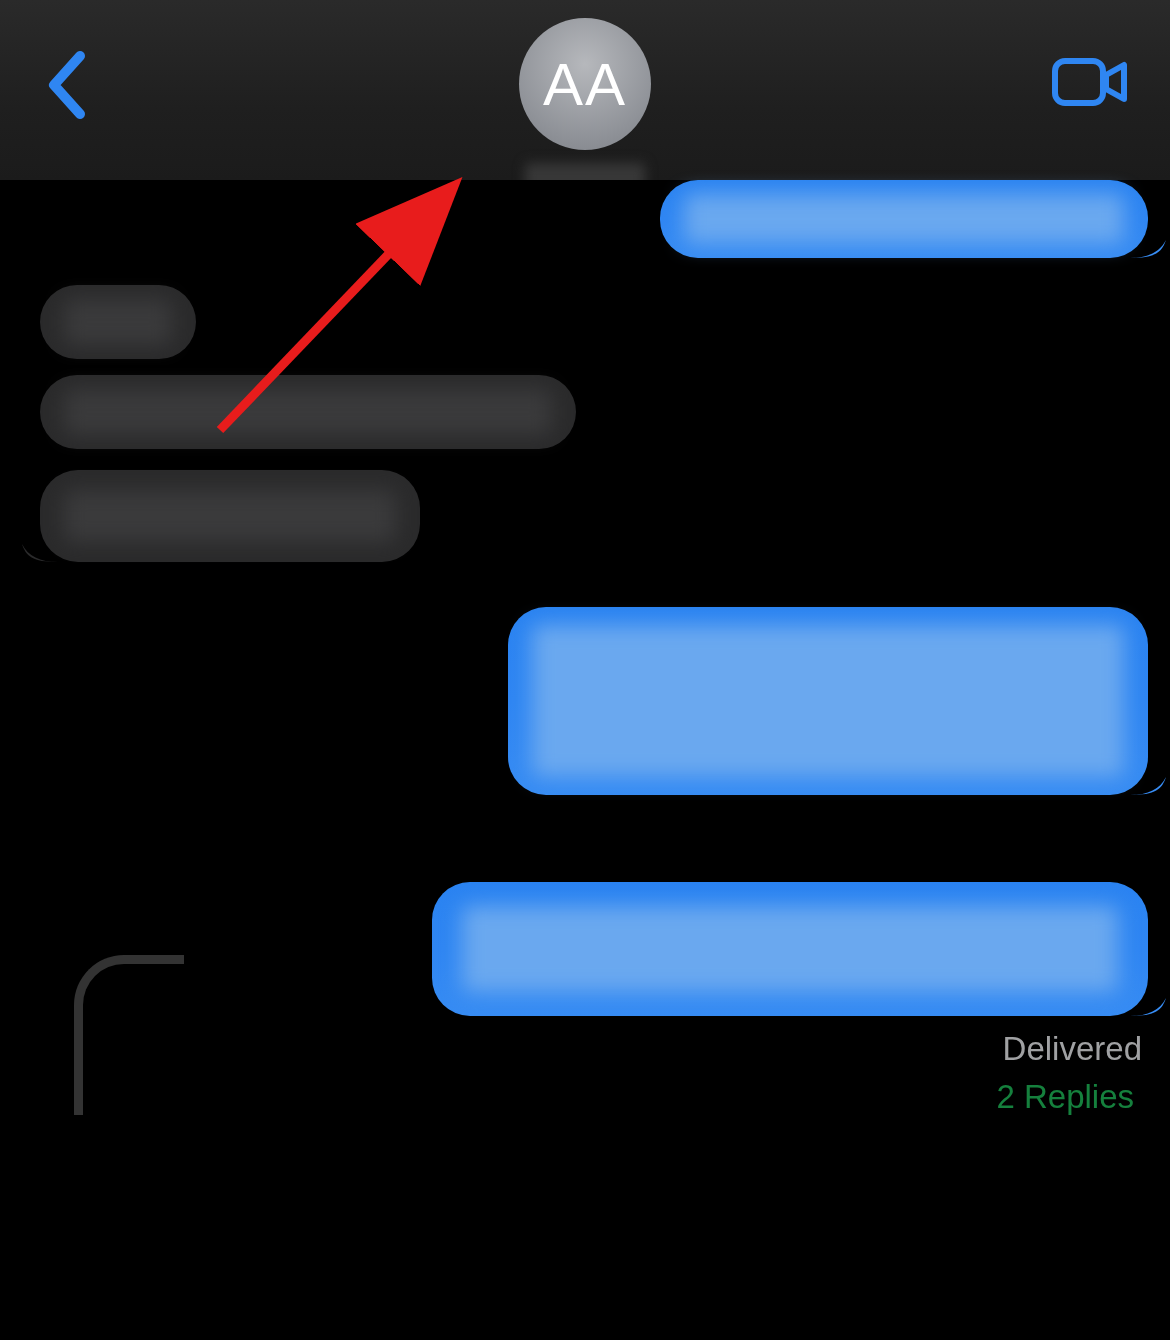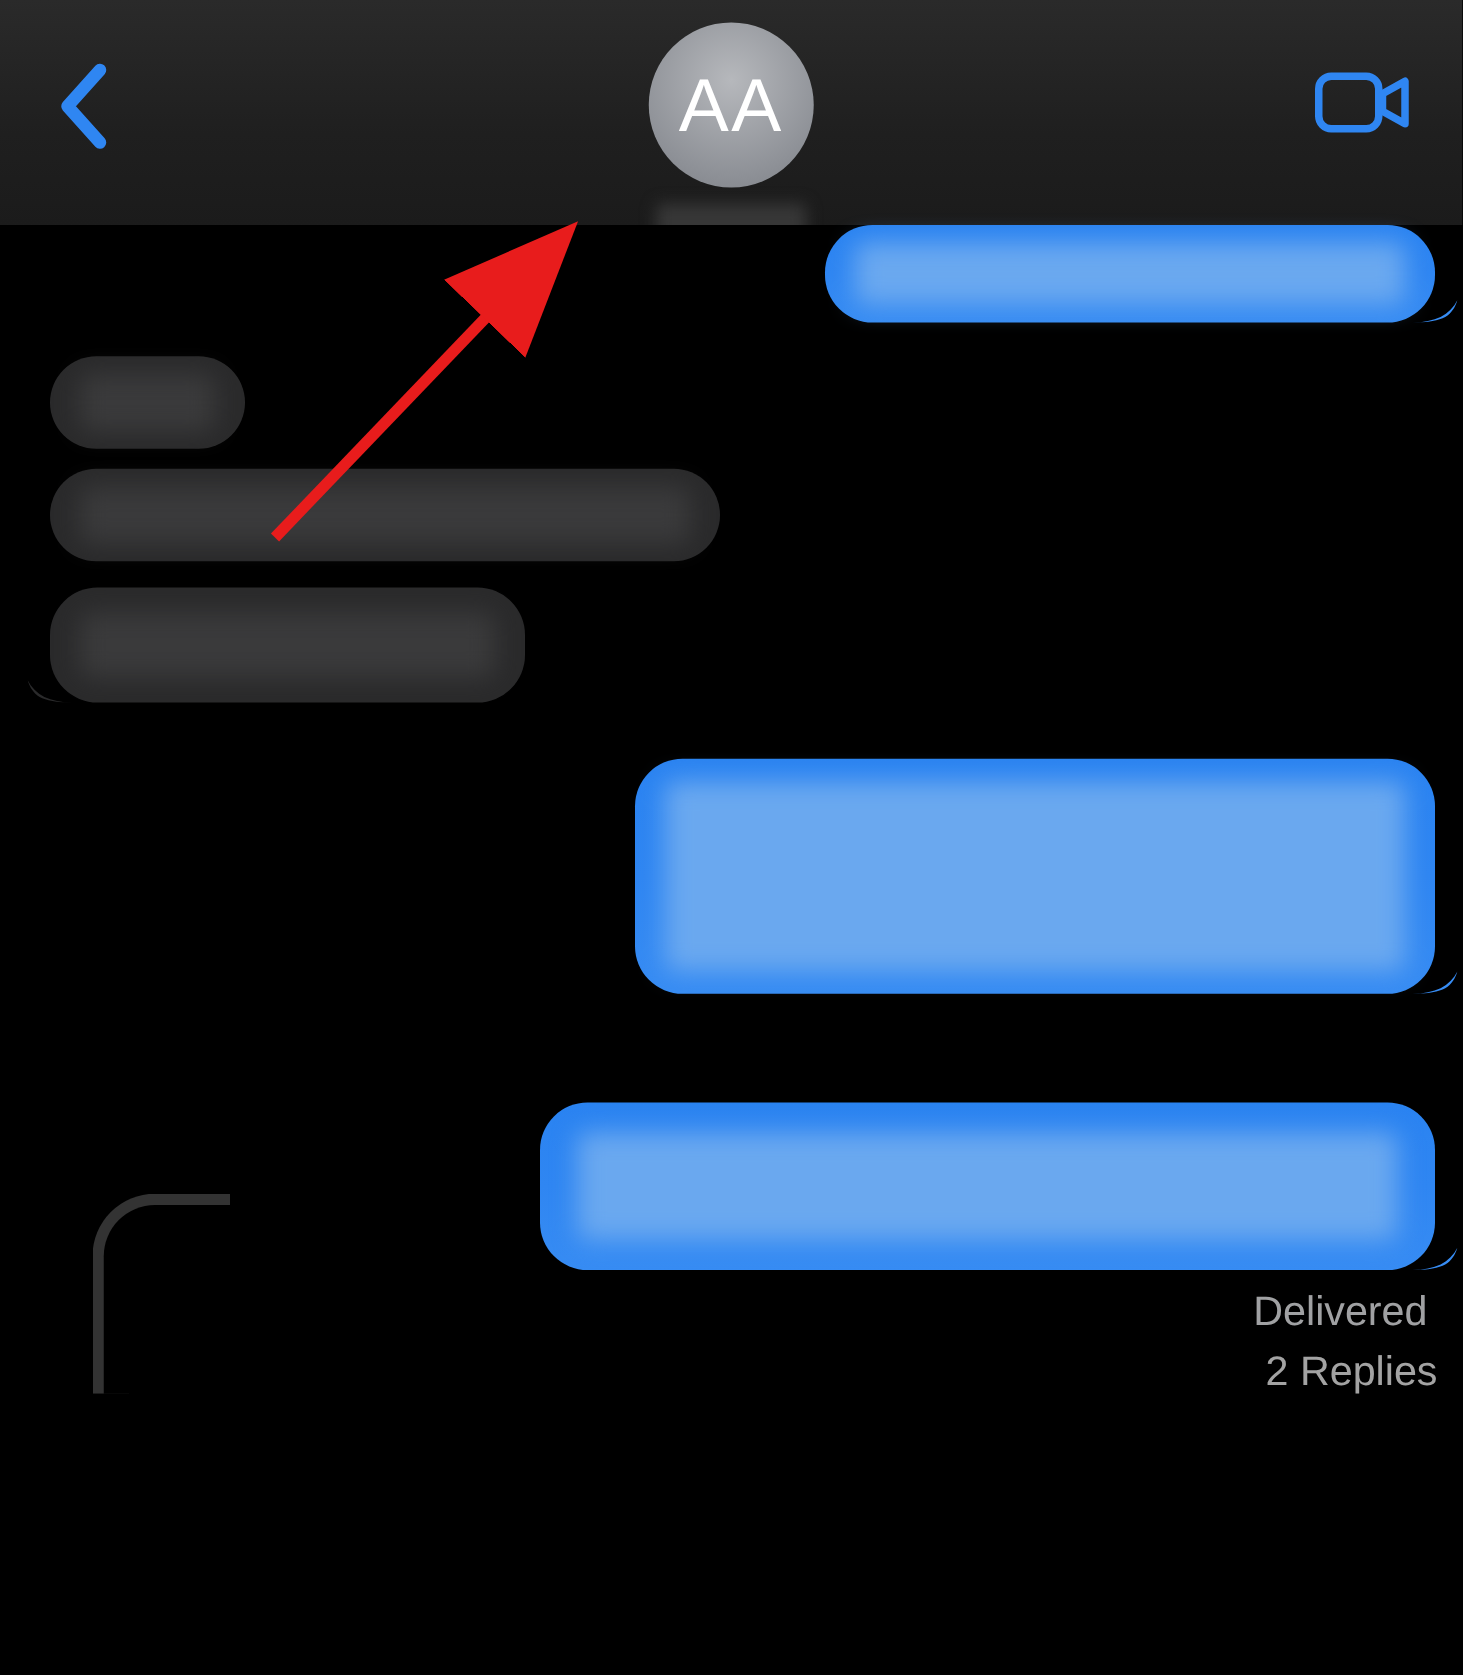--- a/index.html
+++ b/index.html
@@ -120,22 +120,22 @@
 
   .status-text {
     position: absolute;
     right: 28px;
     color: #a0a1a3;
     font-size: 33px;
     font-weight: 500;
   }
   .replies-link {
     position: absolute;
-    right: 20px;
-    color: #a3a3a3;
+    right: 36px;
+    color: #15803d;
     font-size: 33px;
     font-weight: 500;
     cursor: pointer;
   }
 
   
   .annotation-arrow {
     position: absolute;
     left: 200px;
     top: 150px;

